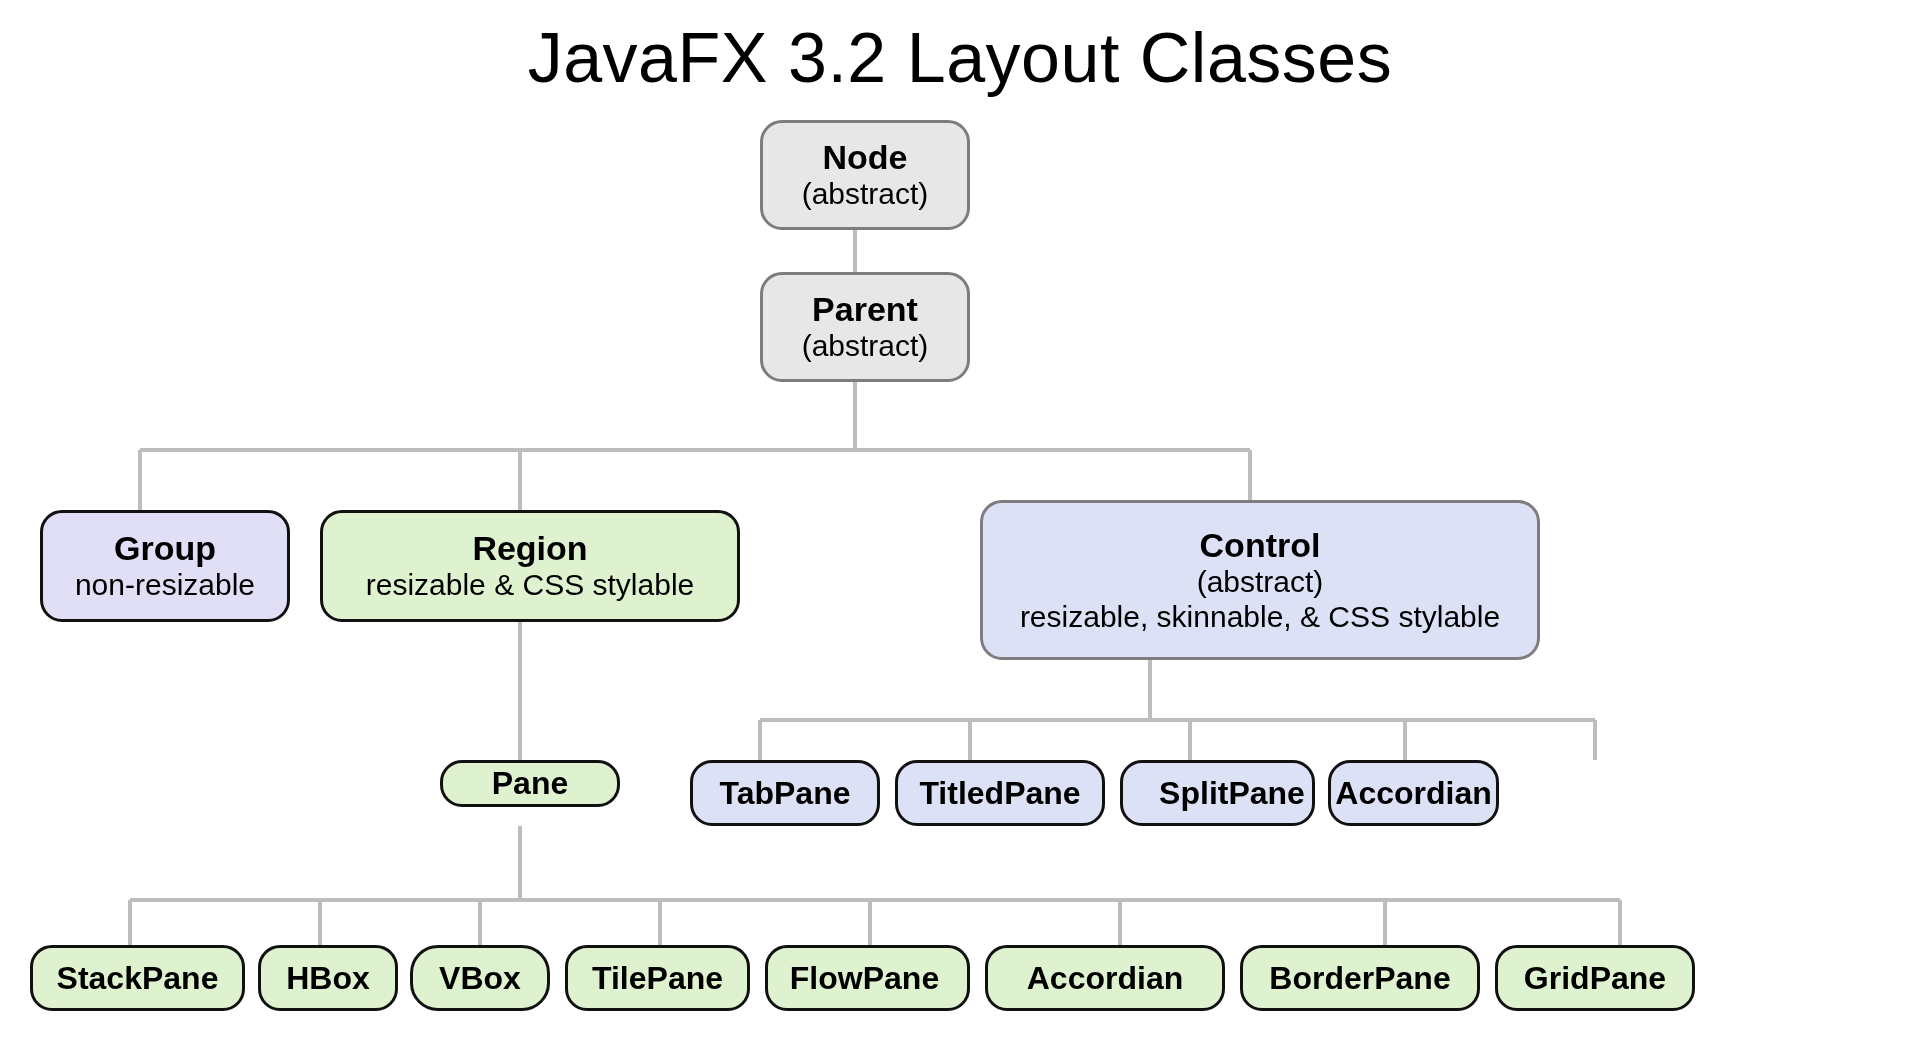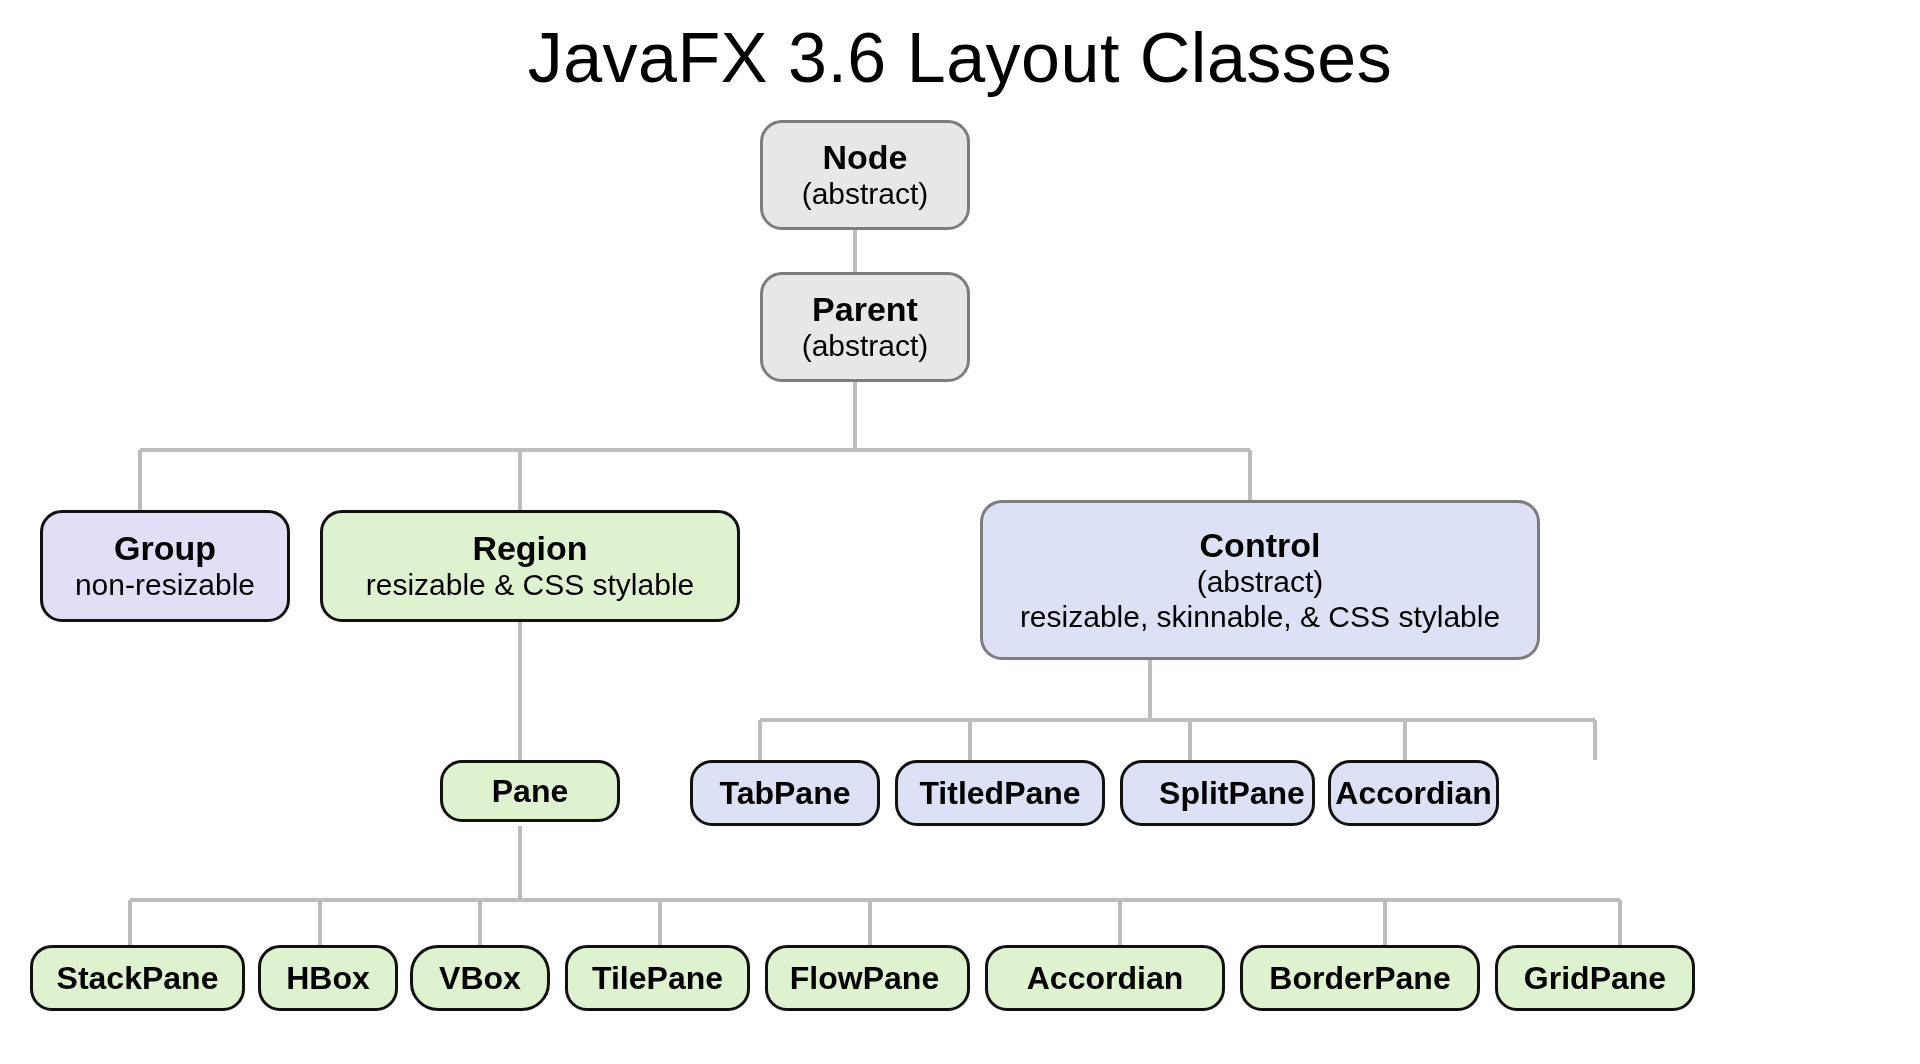--- a/index.html
+++ b/index.html
@@ -58,21 +58,21 @@
   .node.big .sub2  { font-size: 30px; font-weight: 400; }
   .node.mid .name  { font-size: 32px; font-weight: 700; }
   .node.leaf .name { font-size: 32px; font-weight: 700; }
   .leaf { height: 66px; }
 </style>
 </head>
 <body>
 
 <div class="stage">
 
-  <div class="title">JavaFX 3.6 Layout Classes</div>
+  <div class="title">JavaFX 3.2 Layout Classes</div>
 
   <svg class="lines">
     <g stroke="#bdbdbd" stroke-width="4" fill="none">
 
       <line x1="855" y1="230" x2="855" y2="272"></line>
 
       <line x1="855" y1="382" x2="855" y2="450"></line>
 
       <line x1="140" y1="450" x2="1250" y2="450"></line>
 
@@ -122,21 +122,21 @@
     <div class="name">Region</div>
     <div class="sub">resizable &amp; CSS stylable</div>
   </div>
 
   <div class="node blue big" style="left:970px; top:500px; width:560px; height:160px; border-color:#7d7d7d;">
     <div class="name">Control</div>
     <div class="sub">(abstract)</div>
     <div class="sub2">resizable, skinnable, &amp; CSS stylable</div>
   </div>
 
-  <div class="node green mid" style="left:430px; top:760px; width:180px; height:62px;">
+  <div class="node green mid" style="left:430px; top:760px; width:180px; height:47px;">
     <div class="name">Pane</div>
   </div>
 
   <div class="node blue leaf" style="left:680px; top:760px; width:190px;">
     <div class="name">TabPane</div>
   </div>
   <div class="node blue leaf" style="left:885px; top:760px; width:210px;">
     <div class="name">TitledPane</div>
   </div>
   <div class="node blue leaf" style="left:1110px; top:760px; width:195px;padding-left:43px;">

